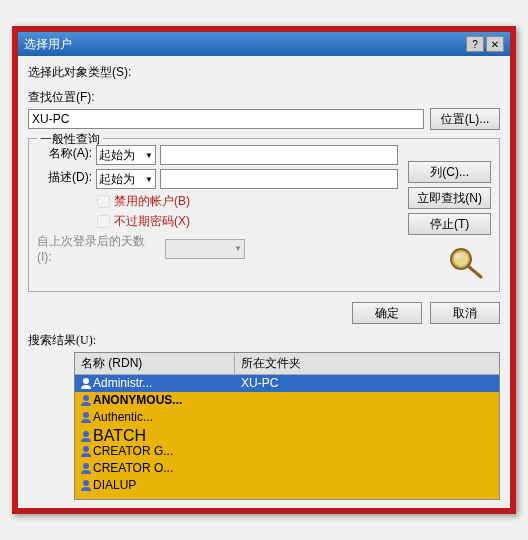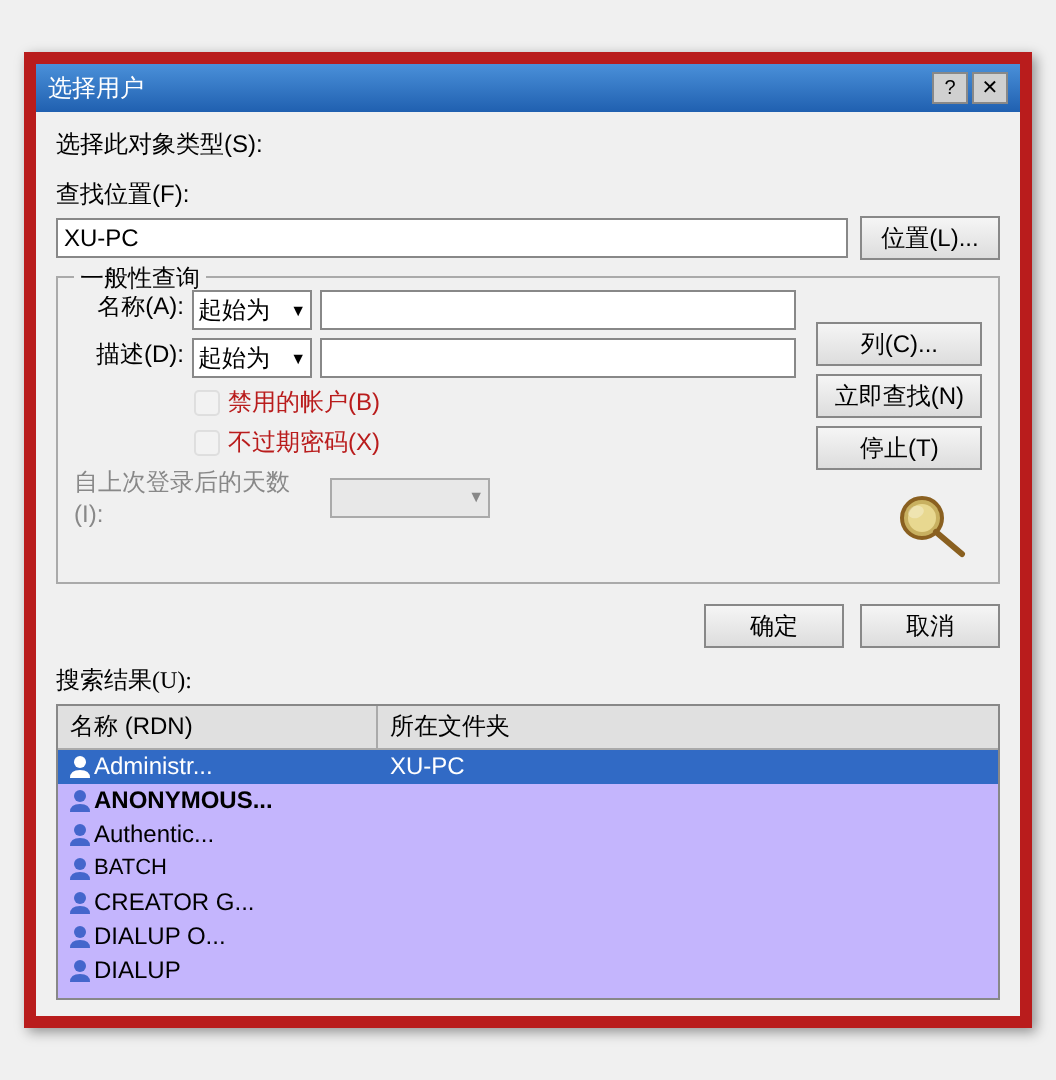--- a/index.html
+++ b/index.html
@@ -214,24 +214,25 @@
     .results-section {
       margin-top: 2px;
     }
     .results-label {
       font-size: 12px;
       margin-bottom: 3px;
       font-family: Liberation Serif, serif;
     }
     .results-table {
       border: 1px solid #888;
-      background: #c4b5fd;
+      background: #eab308;
       height: 148px;
       overflow-y: scroll;
       position: relative;
+      margin-left: 46px;
     }
     .table-header {
       display: flex;
       background: #e0e0e0;
       border-bottom: 1px solid #aaa;
       position: sticky;
       top: 0;
     }
     .th {
       padding: 2px 6px;
@@ -397,21 +398,21 @@
               </div>
               <div class="td" style="flex: 1 1 0%;"></div>
             </div>
             <div class="table-row">
               <div class="td-with-icon">
                 <svg width="14" height="14" viewBox="0 0 14 14">
                   <rect x="0" y="0" width="14" height="14" fill="none"></rect>
                   <circle cx="7" cy="5" r="3" fill="#4466cc"></circle>
                   <path d="M2 13 Q2 9 7 9 Q12 9 12 13" fill="#4466cc" stroke="none"></path>
                 </svg>
-                <span style="font-size: 11px;">BATCH</span>
+                <span style="font-size: 16px;">BATCH</span>
               </div>
               <div class="td" style="flex: 1 1 0%;"></div>
             </div>
             <div class="table-row">
               <div class="td-with-icon">
                 <svg width="14" height="14" viewBox="0 0 14 14">
                   <rect x="0" y="0" width="14" height="14" fill="none"></rect>
                   <circle cx="7" cy="5" r="3" fill="#4466cc"></circle>
                   <path d="M2 13 Q2 9 7 9 Q12 9 12 13" fill="#4466cc" stroke="none"></path>
                 </svg>
@@ -419,21 +420,21 @@
               </div>
               <div class="td" style="flex: 1 1 0%;"></div>
             </div>
             <div class="table-row">
               <div class="td-with-icon">
                 <svg width="14" height="14" viewBox="0 0 14 14">
                   <rect x="0" y="0" width="14" height="14" fill="none"></rect>
                   <circle cx="7" cy="5" r="3" fill="#4466cc"></circle>
                   <path d="M2 13 Q2 9 7 9 Q12 9 12 13" fill="#4466cc" stroke="none"></path>
                 </svg>
-                <span style="font-size: 12px;">DIALUP O...</span>
+                <span style="font-size: 12px;">CREATOR O...</span>
               </div>
               <div class="td" style="flex: 1 1 0%;"></div>
             </div>
             <div class="table-row">
               <div class="td-with-icon">
                 <svg width="14" height="14" viewBox="0 0 14 14">
                   <rect x="0" y="0" width="14" height="14" fill="none"></rect>
                   <circle cx="7" cy="5" r="3" fill="#4466cc"></circle>
                   <path d="M2 13 Q2 9 7 9 Q12 9 12 13" fill="#4466cc" stroke="none"></path>
                 </svg>

